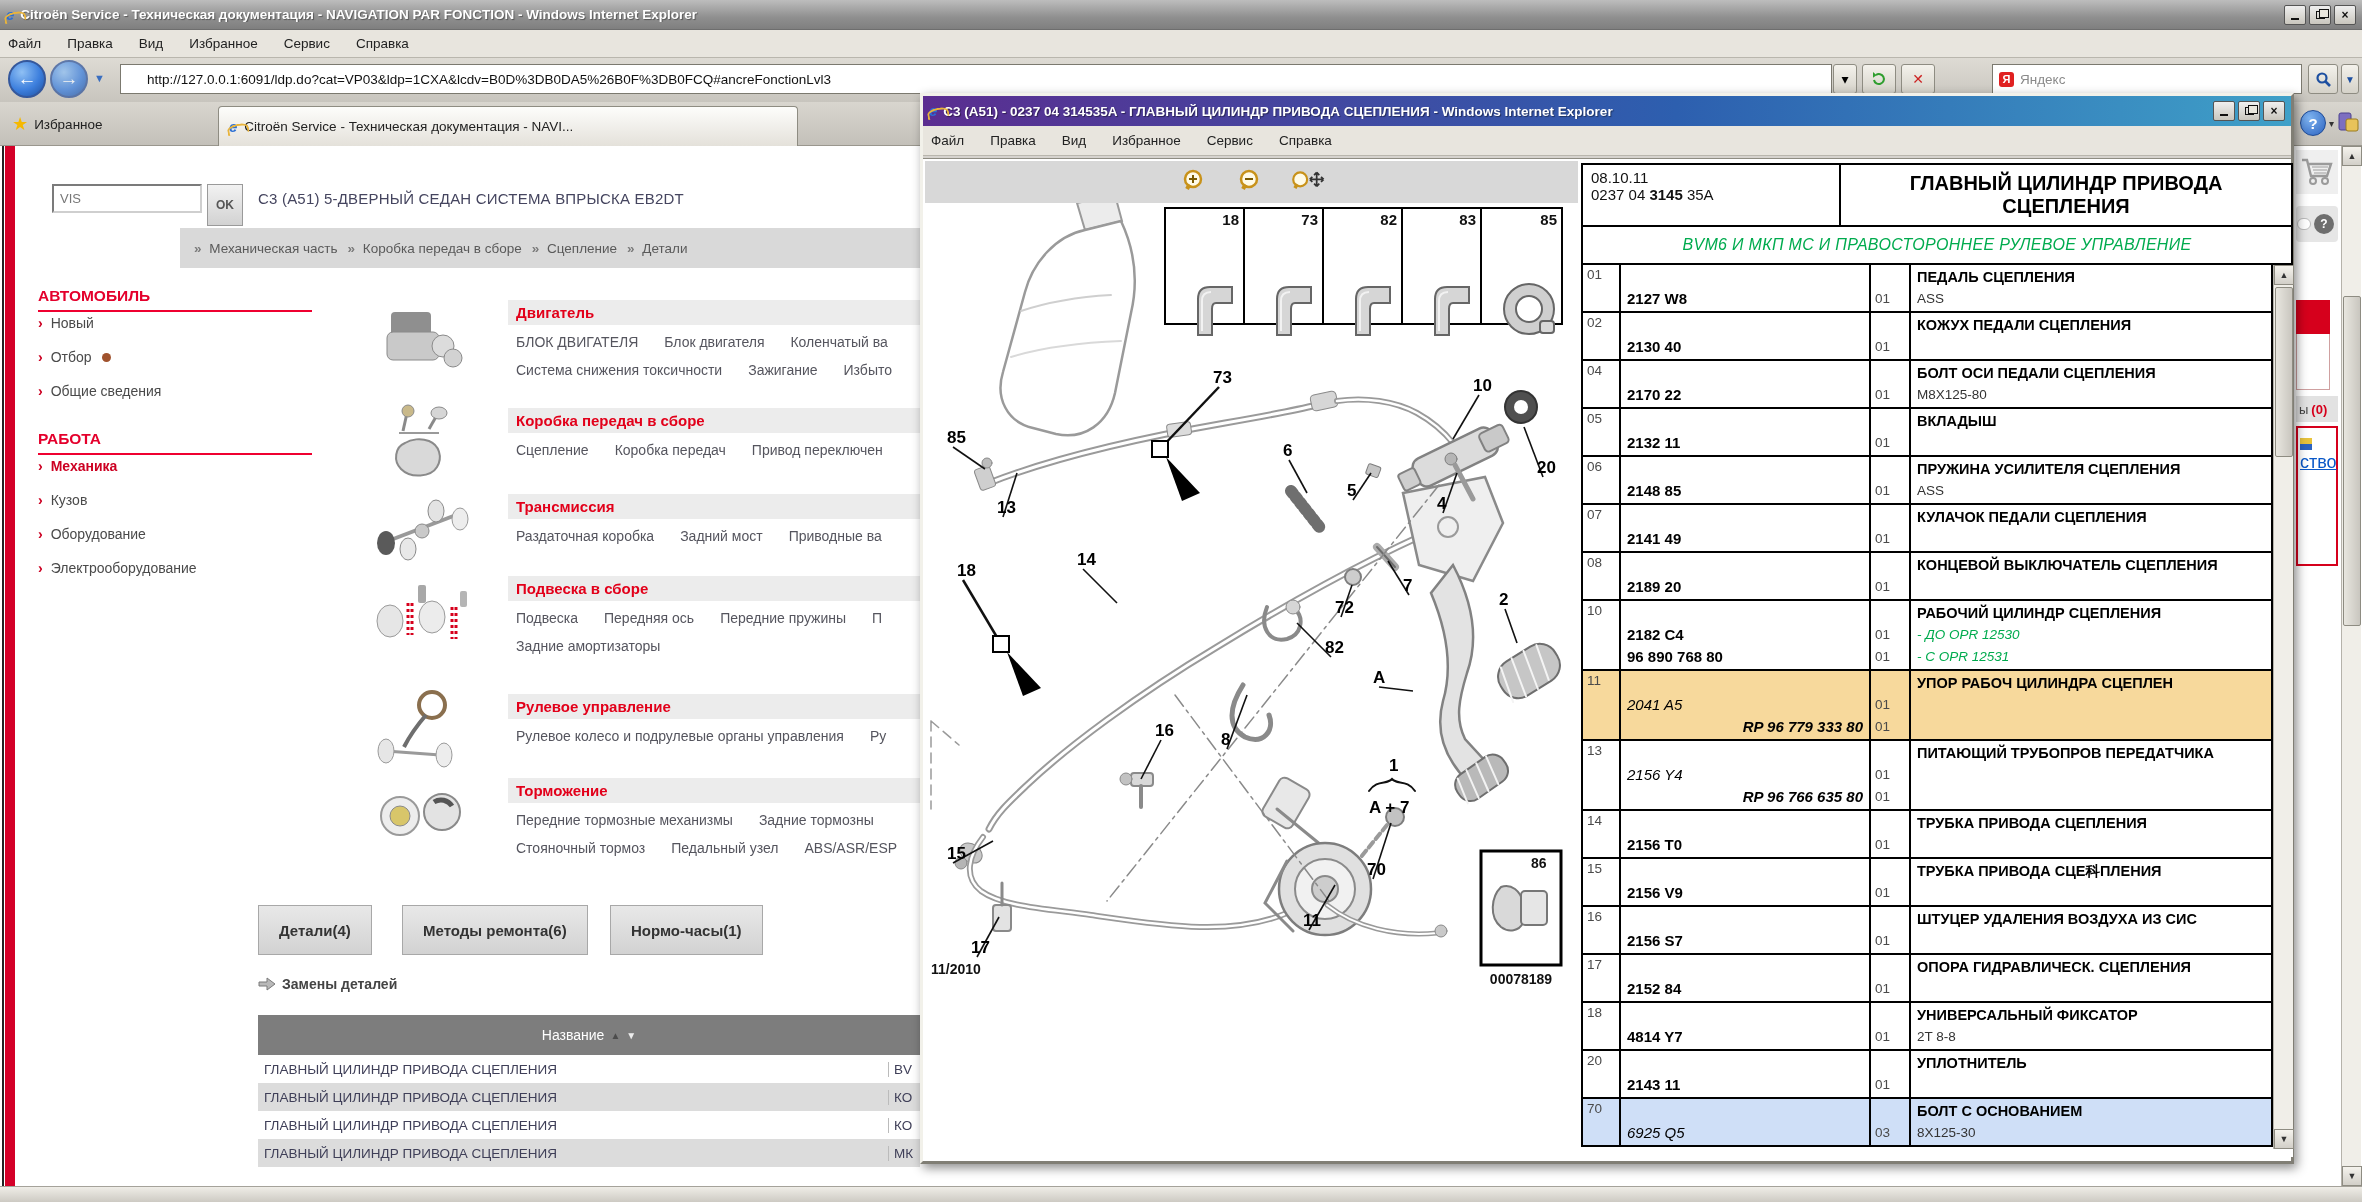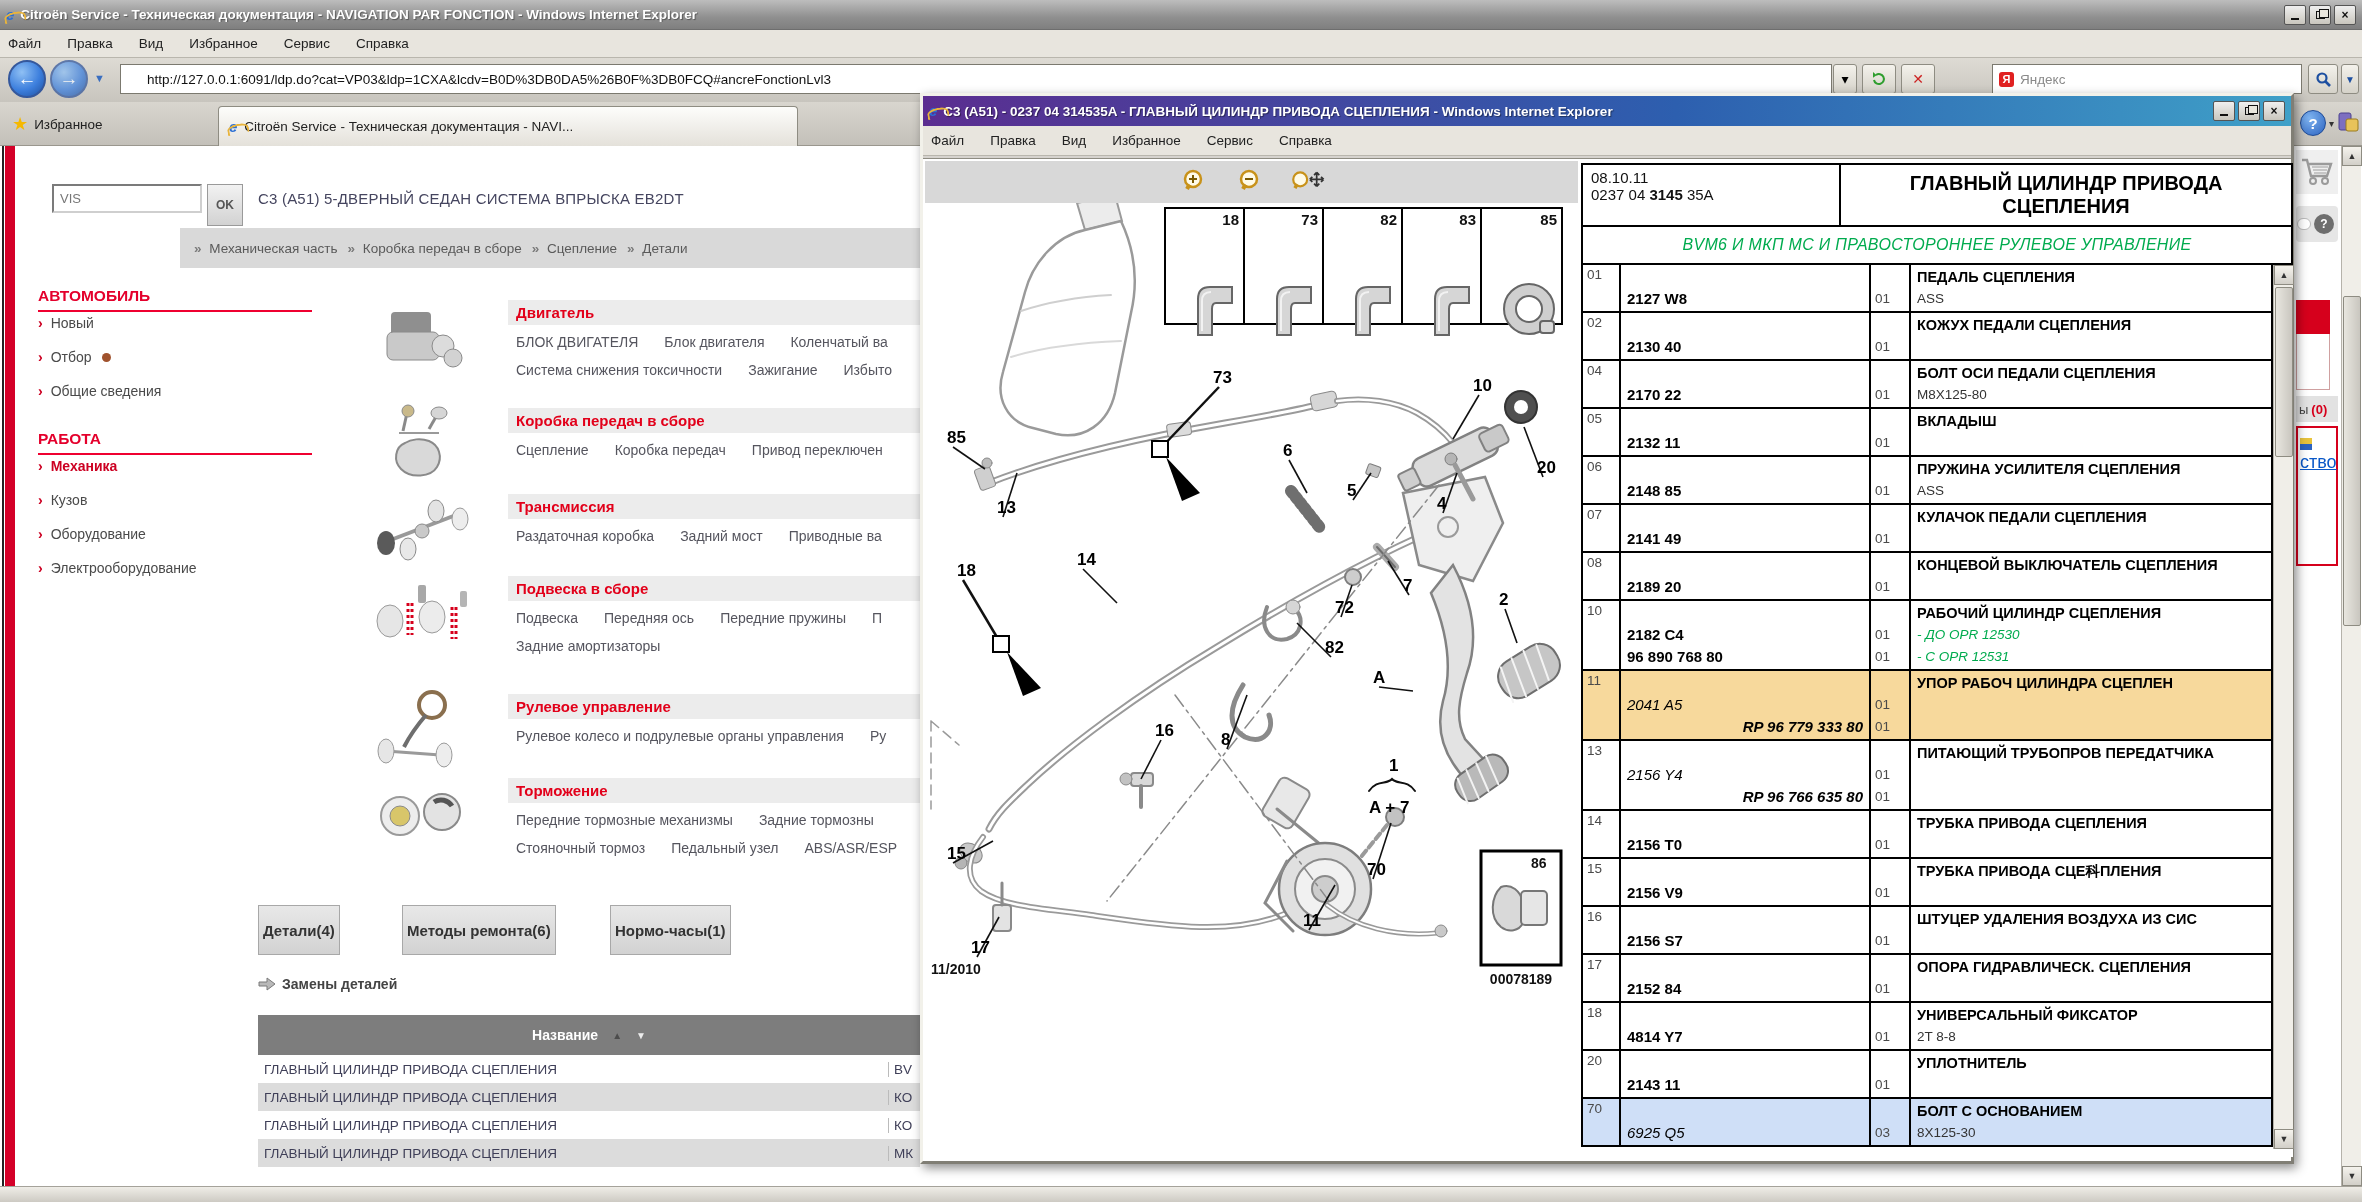--- a/index.html
+++ b/index.html
@@ -54,24 +54,24 @@
   .sb-item.active{color:#cc0022;font-weight:bold;}
   .sb-dot{display:inline-block;width:9px;height:9px;border-radius:50%;background:#a0522d;margin-left:10px;}
   
   .cat{position:absolute;left:372px;width:548px;}
   .cat-icon{position:absolute;left:0;top:-6px;width:100px;height:86px;display:flex;align-items:center;justify-content:center;}
   .cat-body{margin-left:136px;}
   .cat-title{background:#ececec;color:#e2001a;font-size:15px;font-weight:bold;padding:4px 8px;width:412px;}
   .cat-links{font-size:14px;color:#55555e;padding:6px 8px 0 8px;line-height:22px;width:412px;white-space:nowrap;overflow:hidden;}
   .cat-links span{margin-right:26px;}
   
-  .pg-tab{position:absolute;top:759px;height:50px;background:linear-gradient(180deg,#e8e8e8,#d2d2d2);border:1px solid #a8a8a8;font-size:15px;font-weight:bold;color:#333;display:flex;align-items:center;justify-content:center;padding:0 4px;}
+  .pg-tab{position:absolute;top:759px;height:50px;background:linear-gradient(180deg,#e8e8e8,#d2d2d2);border:1px solid #a8a8a8;font-size:15px;font-weight:bold;color:#333;display:flex;align-items:center;justify-content:center;padding:0 20px;}
   .replacements{position:absolute;left:258px;top:830px;font-size:14px;font-weight:bold;color:#444;display:flex;align-items:center;gap:6px;}
   .mtable{position:absolute;left:258px;top:869px;width:662px;}
-  .mtable-head{height:40px;background:#7d7d7d;color:#fff;font-weight:bold;font-size:14px;display:flex;align-items:center;justify-content:center;gap:14px;}
+  .mtable-head{height:40px;background:#7d7d7d;color:#fff;font-weight:normal;font-size:14px;display:flex;align-items:center;justify-content:center;gap:6px;}
   .sort-up{color:#4c4c4c;font-size:10px;}
   .sort-dn{color:#ededed;font-size:10px;}
   .mrow{height:28px;display:flex;align-items:center;font-size:13.5px;color:#3f3f58;}
   .mrow:nth-child(even){background:#dcdcdc;}
   .mrow .c1{width:630px;padding-left:6px;white-space:nowrap;overflow:hidden;}
   .mrow .c2{width:32px;border-left:1px solid #bbb;padding-left:5px;white-space:nowrap;overflow:hidden;}
   
   .cart-box{position:absolute;left:2296px;top:4px;width:42px;height:44px;background:#efefef;display:flex;align-items:center;justify-content:center;}
   .help-widget{position:absolute;left:2296px;top:60px;width:42px;height:36px;background:#e6e6e6;border-radius:4px;display:flex;align-items:center;justify-content:flex-end;padding-right:4px;gap:3px;}
   .hw-pill{width:14px;height:12px;background:#fff;border:1px solid #bbb;border-radius:7px;}

